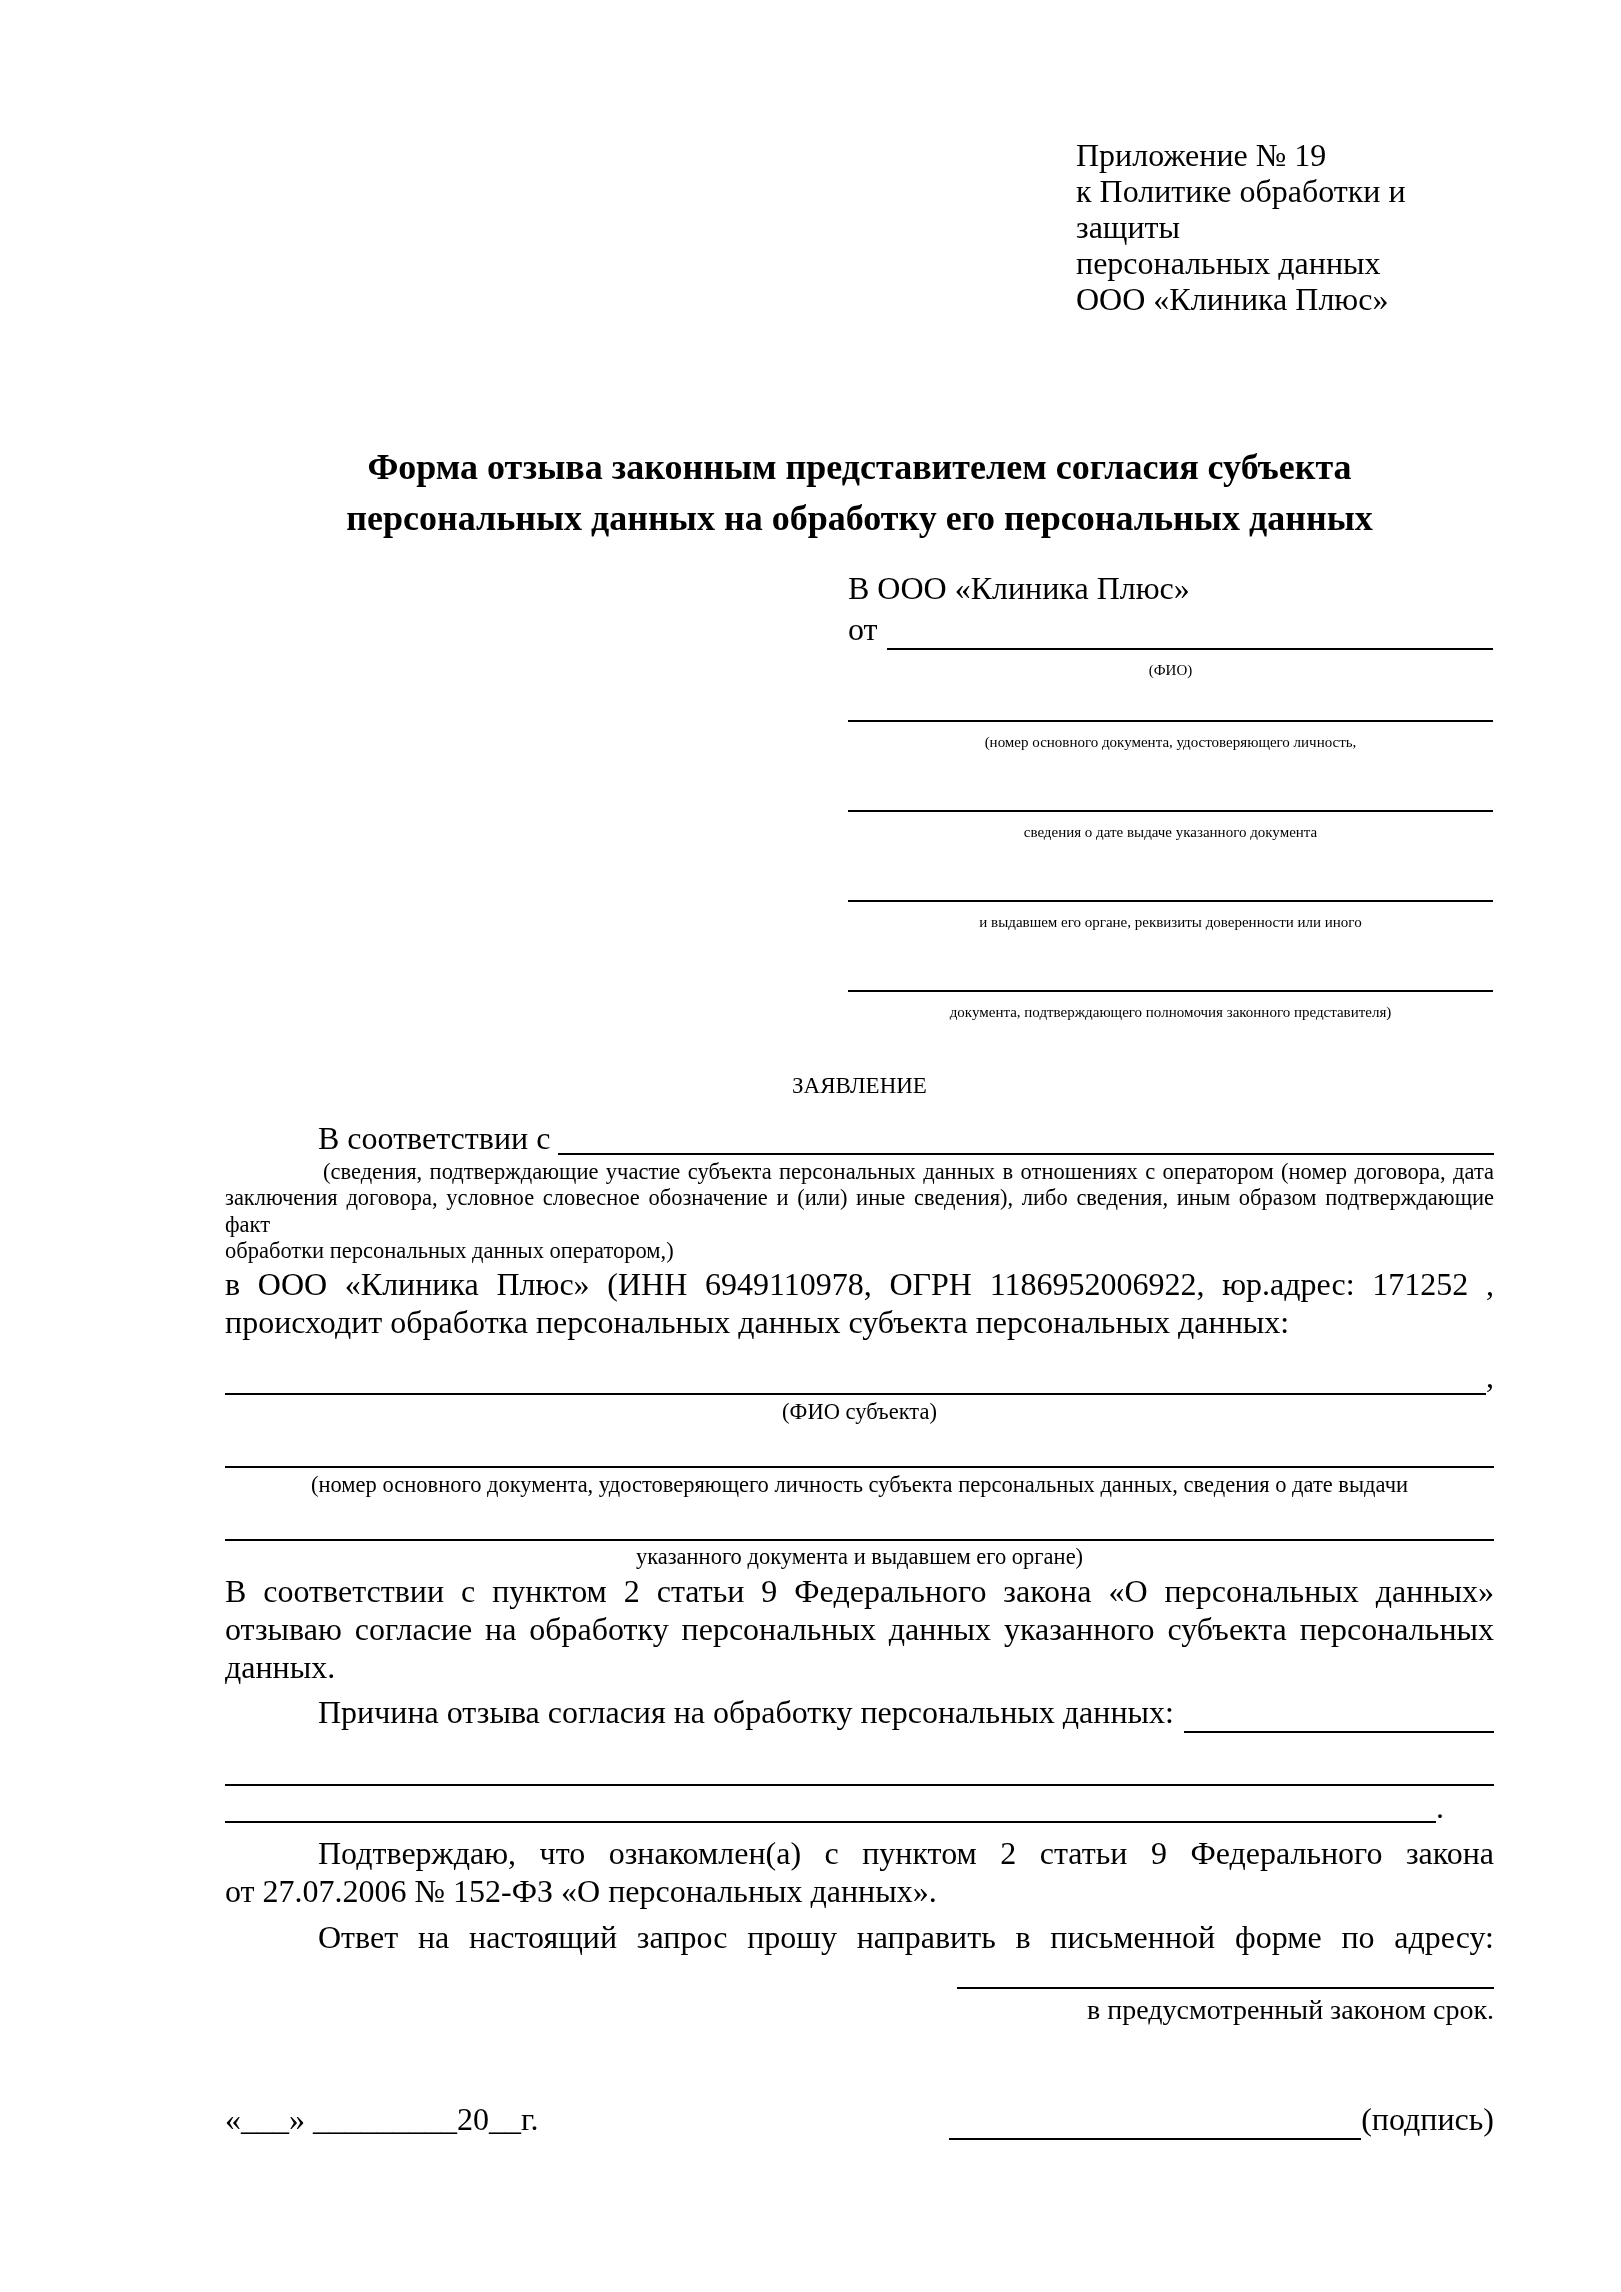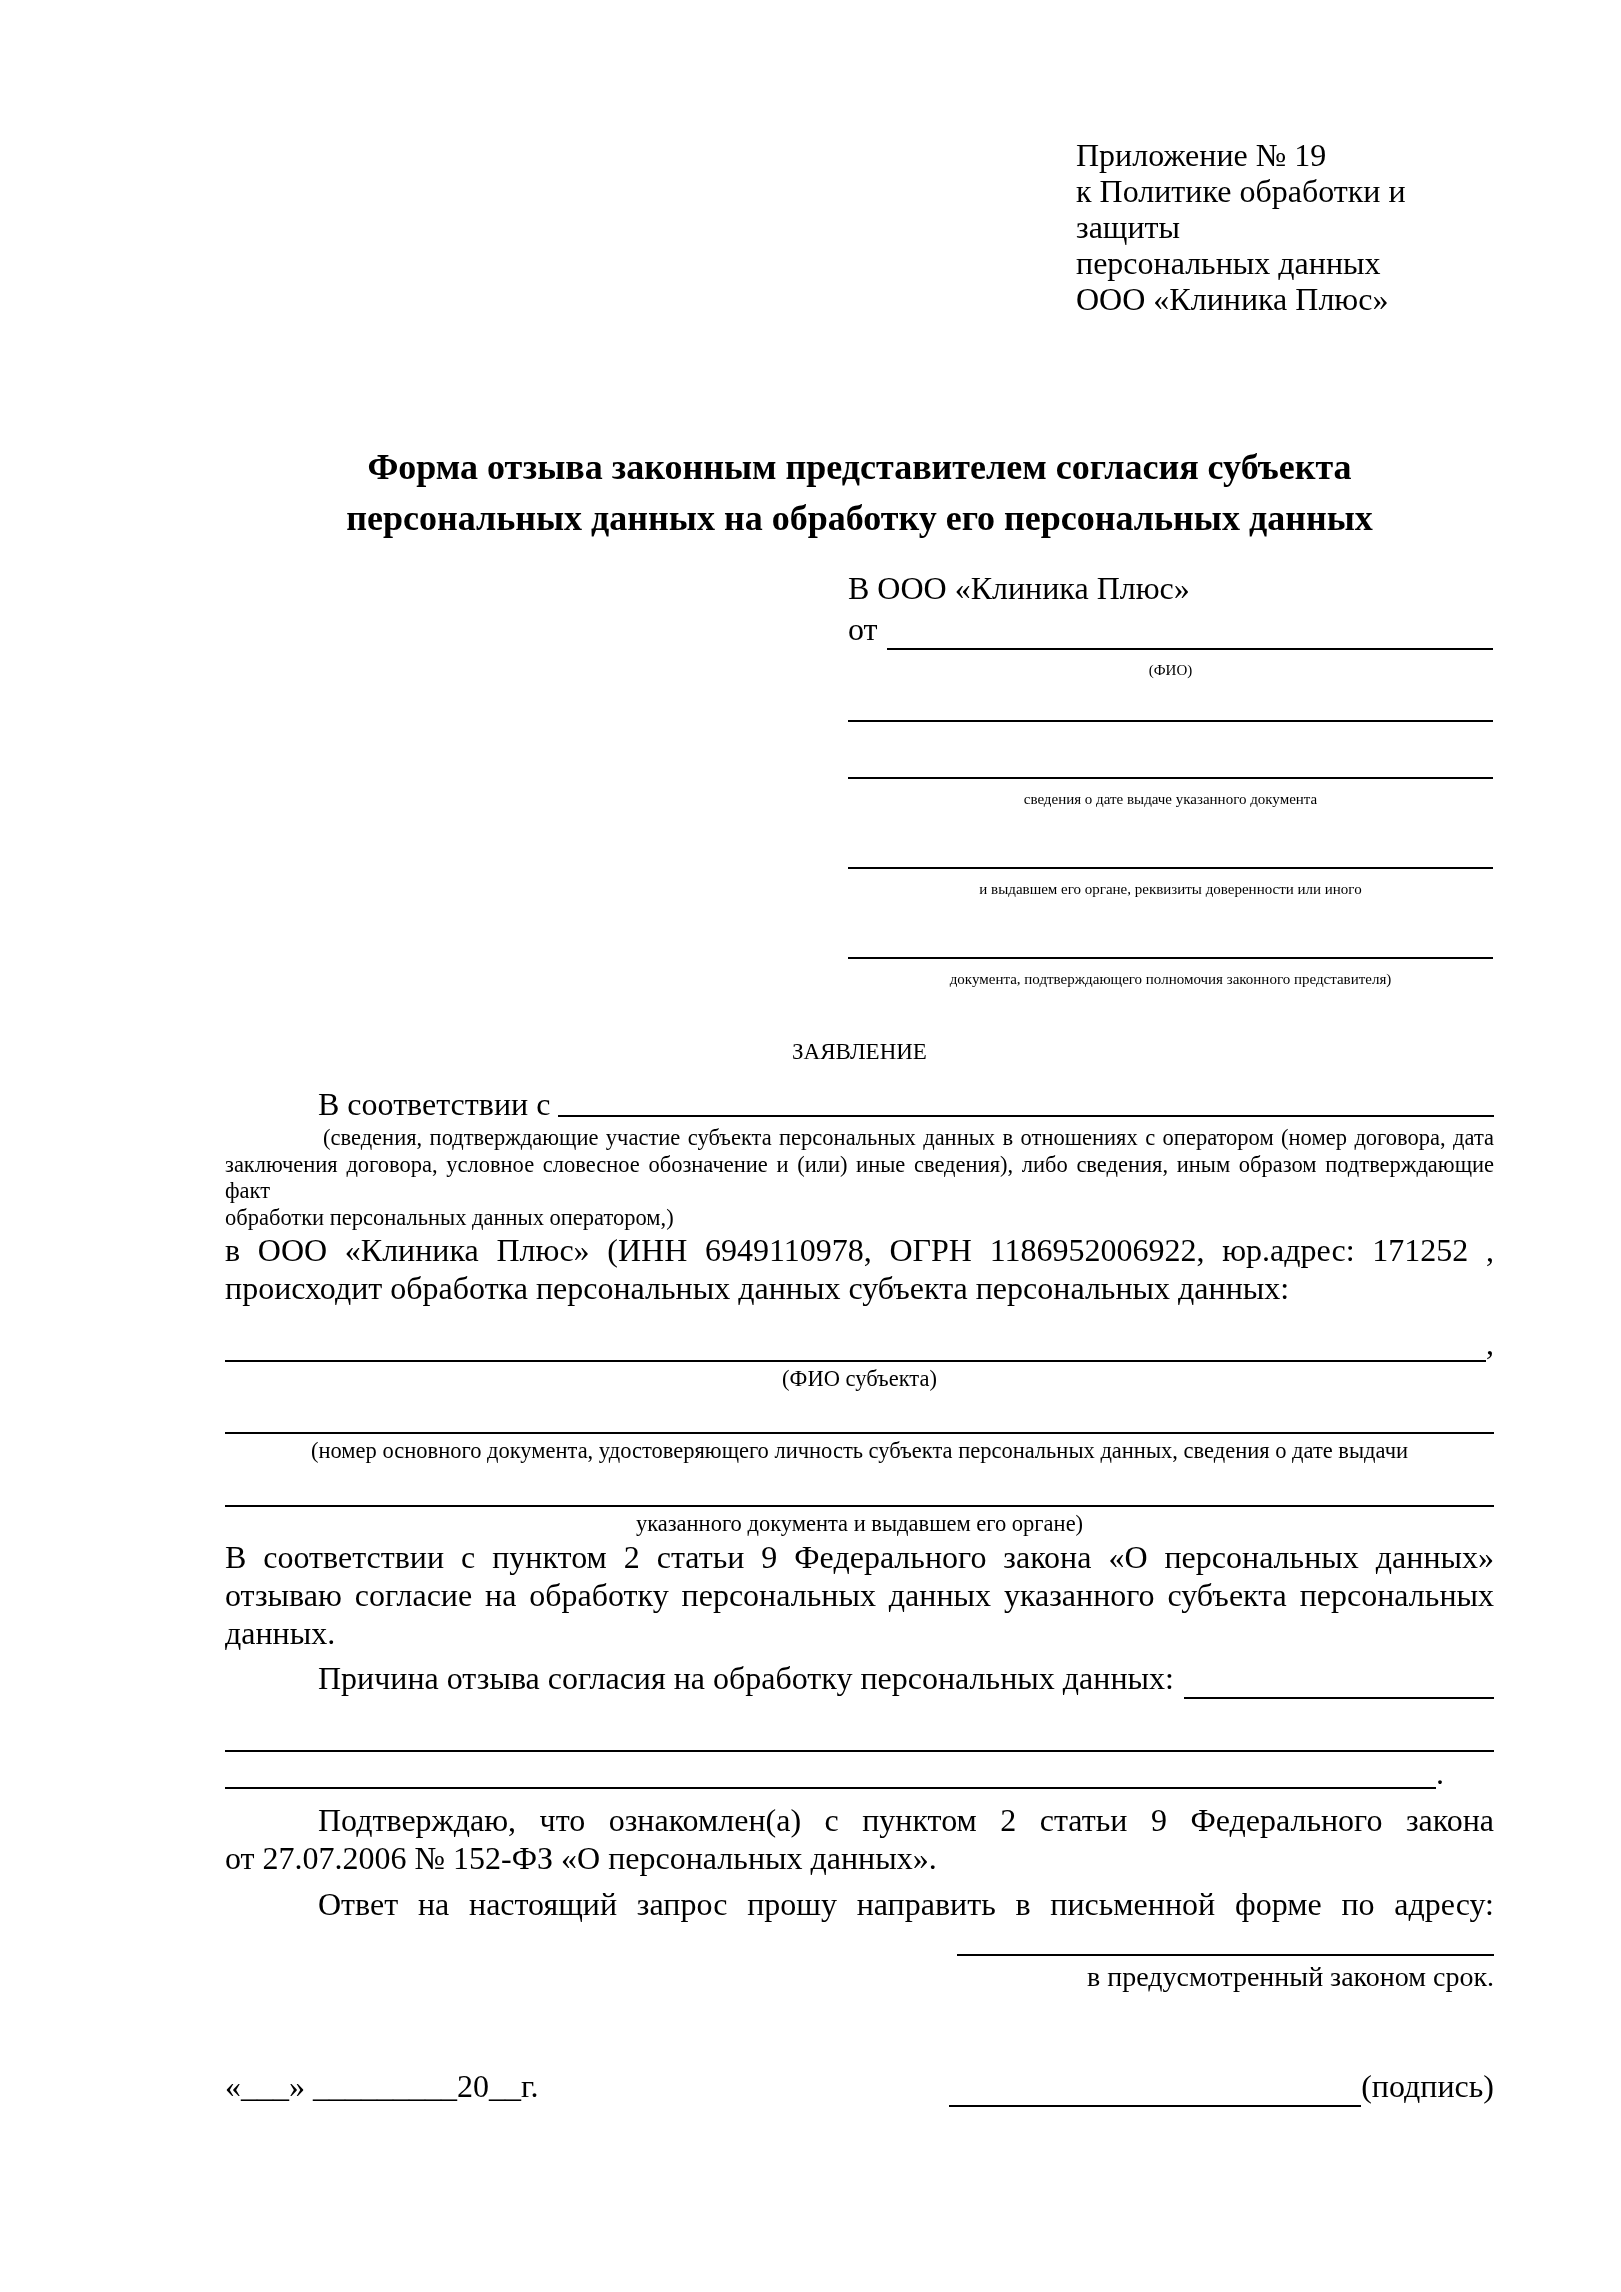--- a/index.html
+++ b/index.html
@@ -22,21 +22,21 @@
   
   .addressee { margin-top: 23.5px; margin-left: 623px; width: 645px; font-size: 32px; }
   .addressee .to-line { line-height: 41px; }
   .from-row { display: flex; align-items: flex-end; line-height: 41px; }
   .from-row .fill { flex: 1 1 auto; border-bottom: 2px solid #000; height: 33px; margin-left: 9.8px; }
   .f-cap { font-size: 15px; line-height: 25.5px; margin-top: 8px; text-align: center; }
   .f-line { height: 21.6px; border-bottom: 2px solid #000; margin-top: 35px; }
   .f-line.first { margin-top: 17.6px; }
   
   .zayavlenie { margin-top: 39px; text-align: center; font-size: 23px; line-height: 41px; }
-  .lead-row { margin-top: 11.8px; display: flex; align-items: flex-start; font-size: 32px; line-height: 41px; }
+  .lead-row { margin-top: 11.8px; display: flex; align-items: center; font-size: 32px; line-height: 41px; }
   .lead-row .lead-text { padding-left: 93px; white-space: nowrap; }
   .lead-row .fill { flex: 1 1 auto; border-bottom: 2.9px solid #000; height: 33px; margin-left: 7.8px; }
   .note { font-size: 22.5px; line-height: 26.5px; }
   .note .jline { text-align: justify; text-align-last: justify; }
   .note .indent { padding-left: 98px; }
   .body-par { font-size: 32px; line-height: 38px; }
   .body-par .jline { text-align: justify; text-align-last: justify; }
   .body-par .indent { padding-left: 93px; }
   .blank-row { display: flex; align-items: flex-end; font-size: 32px; }
   .blank-row .fill { flex: 1 1 auto; border-bottom: 2.9px solid #000; height: 13.7px; }
@@ -75,20 +75,21 @@
   </div>
 
   <div class="addressee">
     <div class="to-line">В ООО «Клиника Плюс»</div>
     <div class="from-row">
       <span>от</span>
       <span class="fill"></span>
     </div>
     <div class="f-cap">(ФИО)</div>
     <div class="f-line first"></div>
+    <div class="f-cap">(номер основного документа, удостоверяющего личность,</div>
     <div class="f-line"></div>
     <div class="f-cap">сведения о дате выдаче указанного документа</div>
     <div class="f-line"></div>
     <div class="f-cap">и выдавшем его органе, реквизиты доверенности или иного</div>
     <div class="f-line"></div>
     <div class="f-cap">документа, подтверждающего полномочия законного представителя)</div>
   </div>
 
   <div class="zayavlenie">ЗАЯВЛЕНИЕ</div>
 

